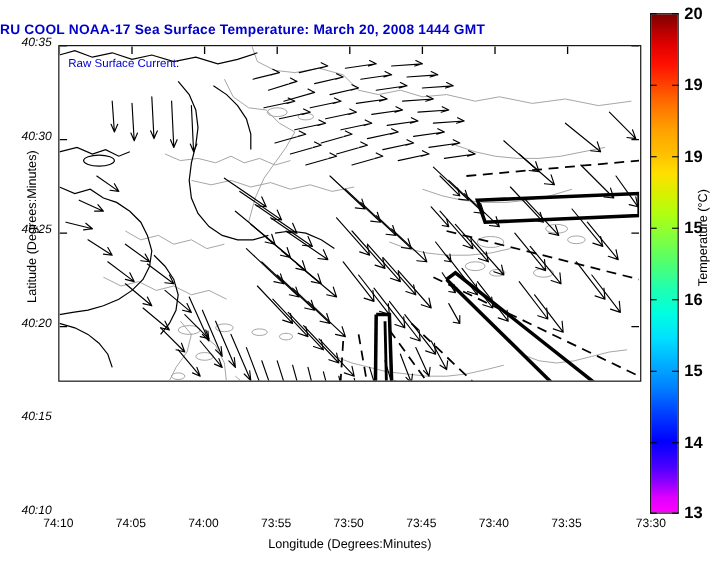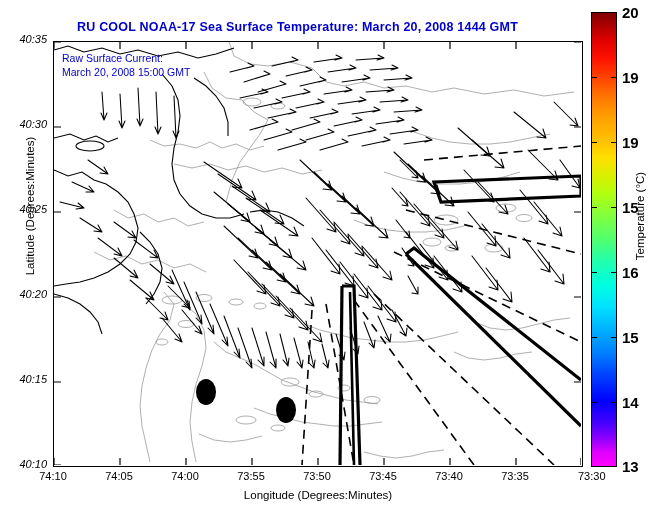--- a/index.html
+++ b/index.html
@@ -1,26 +1,26 @@
 <!DOCTYPE html>
 <html><head>
 <meta charset="utf-8">
 <style>
   html,body{margin:0;padding:0;background:#fff;}
   body{width:651px;height:518px;position:relative;overflow:hidden;
        font-family:"Liberation Sans",sans-serif;}
   #fig{position:absolute;left:0;top:0;width:651px;height:518px;background:#ffffff;}
 
   
-  #title{position:absolute;left:0;top:20px;width:595px;text-align:center;
+  #title{position:absolute;left:0;top:20px;width:595px;text-align:left;
          font-size:12.5px;font-weight:bold;color:#0000cc;letter-spacing:.2px;
          white-space:nowrap;}
 
   
-  #axes{position:absolute;left:53px;top:41px;width:530px;height:426px;
+  #axes{position:absolute;left:53px;top:41px;width:530px;height:306px;
         border:1.5px solid #000;box-sizing:border-box;background:#fff;overflow:hidden;}
   #axes svg{position:absolute;left:0;top:0;}
 
   
   .annot{position:absolute;color:#0000cc;font-size:10.5px;white-space:nowrap;}
   #annot1{left:8px;top:10px;}
   #annot2{left:8px;top:24px;}
 
   
   #scalebox{position:absolute;left:8px;top:382px;width:92px;height:40px;}
@@ -307,21 +307,20 @@
         <path d="M0,423 L0,416 M66,423 L66,416 M132,423 L132,416 M198,423 L198,416
                  M264,423 L264,416 M330,423 L330,416 M396,423 L396,416 M462,423 L462,416 M527,423 L527,416"></path>
         <path d="M0,0 L0,7 M66,0 L66,7 M132,0 L132,7 M198,0 L198,7
                  M264,0 L264,7 M330,0 L330,7 M396,0 L396,7 M462,0 L462,7"></path>
         <path d="M0,0 L7,0 M0,85 L7,85 M0,170 L7,170 M0,255 L7,255 M0,340 L7,340 M0,423 L7,423"></path>
         <path d="M527,0 L520,0 M527,85 L520,85 M527,170 L520,170 M527,255 L520,255 M527,340 L520,340"></path>
       </g>
     </svg>
 
     <div class="annot" id="annot1">Raw Surface Current:</div>
-    <div class="annot" id="annot2">March 20, 2008 15:00 GMT</div>
 
   </div>
 
   <div class="xt" style="left:53px">74:10</div>
   <div class="xt" style="left:119px">74:05</div>
   <div class="xt" style="left:185px">74:00</div>
   <div class="xt" style="left:251px">73:55</div>
   <div class="xt" style="left:317px">73:50</div>
   <div class="xt" style="left:383px">73:45</div>
   <div class="xt" style="left:449px">73:40</div>

